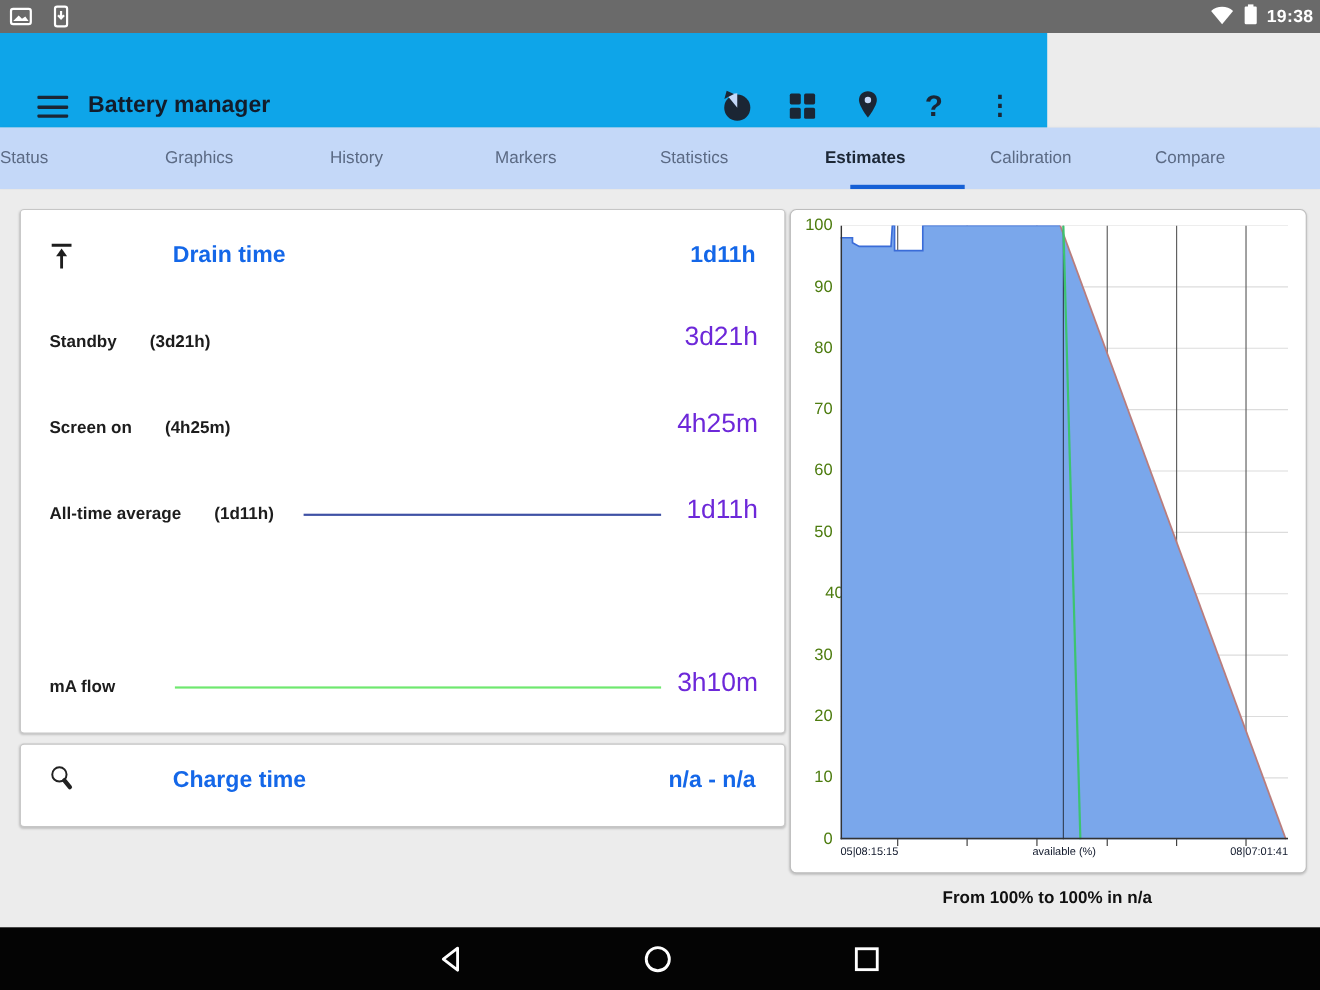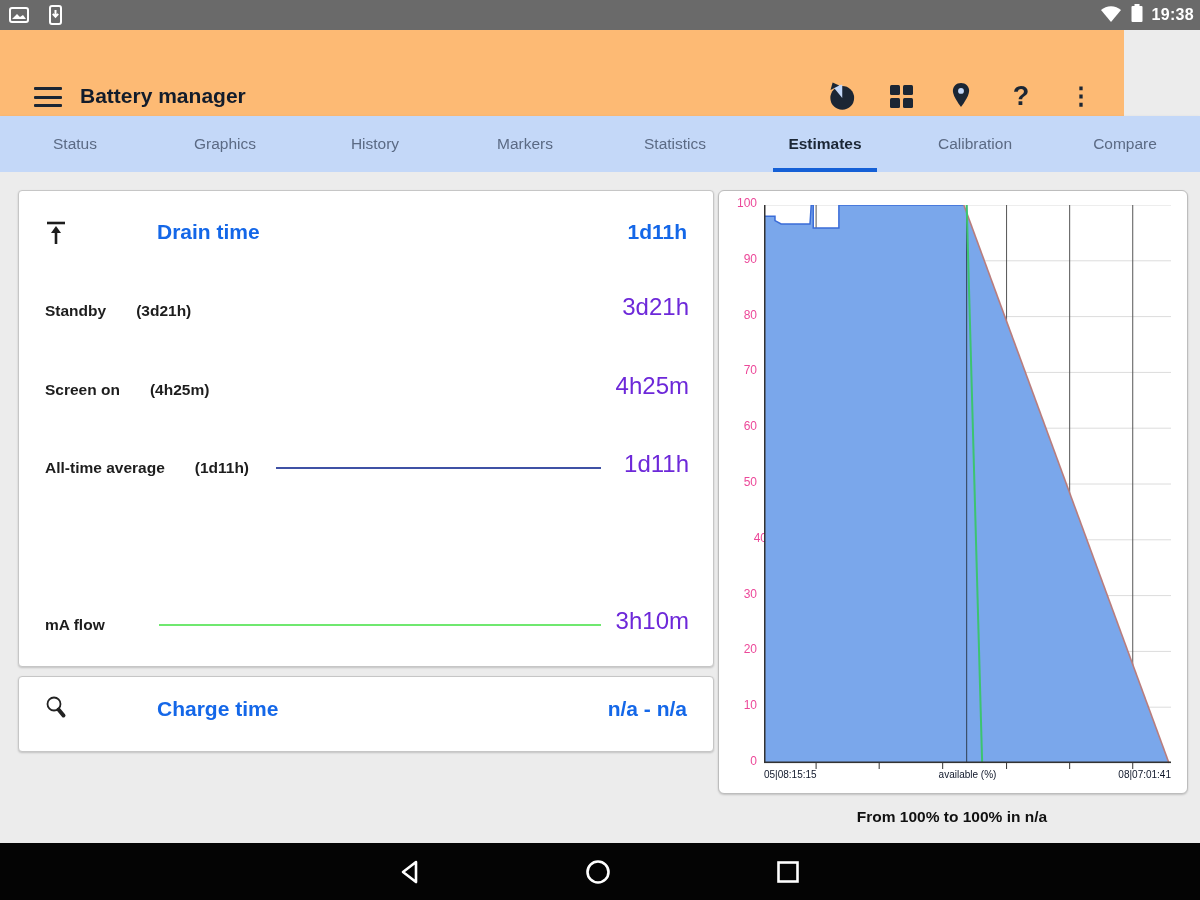--- a/index.html
+++ b/index.html
@@ -6,35 +6,35 @@
   .screen{position:relative;width:1200px;height:900px;font-family:"Liberation Sans",sans-serif;
           background:#ececec;overflow:hidden;-webkit-font-smoothing:antialiased;}
 
   
   .statusbar{position:absolute;top:0;left:0;width:1200px;height:30px;background:#6a6a6a;}
   .sb-left{position:absolute;left:8px;top:4px;display:flex;gap:14px;align-items:center;}
   .sb-right{position:absolute;right:6px;top:3px;display:flex;gap:8px;align-items:center;}
   .sb-time{color:#fff;font-size:16px;font-weight:bold;letter-spacing:.3px;}
 
   
-  .appbar{position:absolute;top:30px;left:0;width:1124px;height:86px;background:#fdba74;text-align:right;}
+  .appbar{position:absolute;top:30px;left:0;width:952px;height:86px;background:#0ea5e9;text-align:right;}
   .hamburger{position:absolute;left:34px;top:57px;width:28px;height:20px;display:flex;
              flex-direction:column;justify-content:space-between;cursor:pointer;}
   .hamburger div{height:3px;background:#1b2634;border-radius:1px;}
   .app-title{position:absolute;left:80px;top:54px;font-size:21px;font-weight:bold;color:#121c2b;}
   .appbar-actions{position:absolute;right:26px;top:48px;display:flex;gap:26px;align-items:center;}
   .action-btn{width:34px;height:36px;display:flex;align-items:center;justify-content:center;}
   .glyph{color:#1b2634;font-weight:bold;}
   .grid-icon{display:grid;grid-template-columns:10px 10px;grid-template-rows:10px 10px;gap:3px;}
   .grid-icon div{background:#1b2634;border-radius:1.5px;}
 
   
   .tabbar{position:absolute;top:116px;left:0;width:1200px;height:56px;background:#c4d8f8;
           display:flex;box-shadow:0 2px 4px rgba(0,0,0,.15);}
-  .tab{flex:1;position:relative;display:flex;align-items:center;justify-content:center;
+  .tab{flex:1;position:relative;display:flex;align-items:center;justify-content:flex-start;
        font-size:15.5px;color:#5b6a84;cursor:pointer;}
   .tab.active{color:#1c2736;font-weight:bold;}
   .tab .underline{position:absolute;bottom:0;left:50%;transform:translateX(-50%);
                   width:104px;height:4px;}
 
   
   .content{position:absolute;top:172px;left:0;width:1200px;height:671px;background:#ececec;}
   .card{position:absolute;background:#fff;border:1px solid #c6c6c6;border-radius:4px;
         box-shadow:0 1px 2px rgba(0,0,0,.18);}
   .drain-card{left:18px;top:18px;width:694px;height:475px;}
@@ -56,21 +56,21 @@
   .line-avg{left:257px;width:325px;}
   .line-unplugged{left:204px;width:410px;}
   .line-ma{left:140px;width:442px;}
 
   .charge-card .card-icon{top:16px;}
   .charge-card .card-title{top:20px;}
   .charge-card .card-value{top:20px;}
 
   
   .plot-svg{position:absolute;left:45px;top:14px;}
-  .y-labels span{position:absolute;left:0;width:38px;text-align:right;font-size:12px;color:#ec4899;}
+  .y-labels span{position:absolute;left:0;width:38px;text-align:right;font-size:15px;color:#4d7c0f;}
   .x-labels{position:absolute;left:45px;top:578px;width:407px;height:18px;font-size:10px;color:#0f172a;}
   .x-labels .xl{position:absolute;left:0;}
   .x-labels .xc{position:absolute;left:0;width:100%;text-align:center;}
   .x-labels .xr{position:absolute;left:0;width:100%;text-align:right;}
   .chart-note{position:absolute;left:718px;top:636px;width:468px;text-align:center;
               font-size:15.5px;font-weight:bold;color:#111;}
 
   
   .navbar{position:absolute;top:843px;left:0;width:1200px;height:57px;background:#040404;}
   .nav-btn{position:absolute;top:14px;width:30px;height:30px;display:flex;align-items:center;

